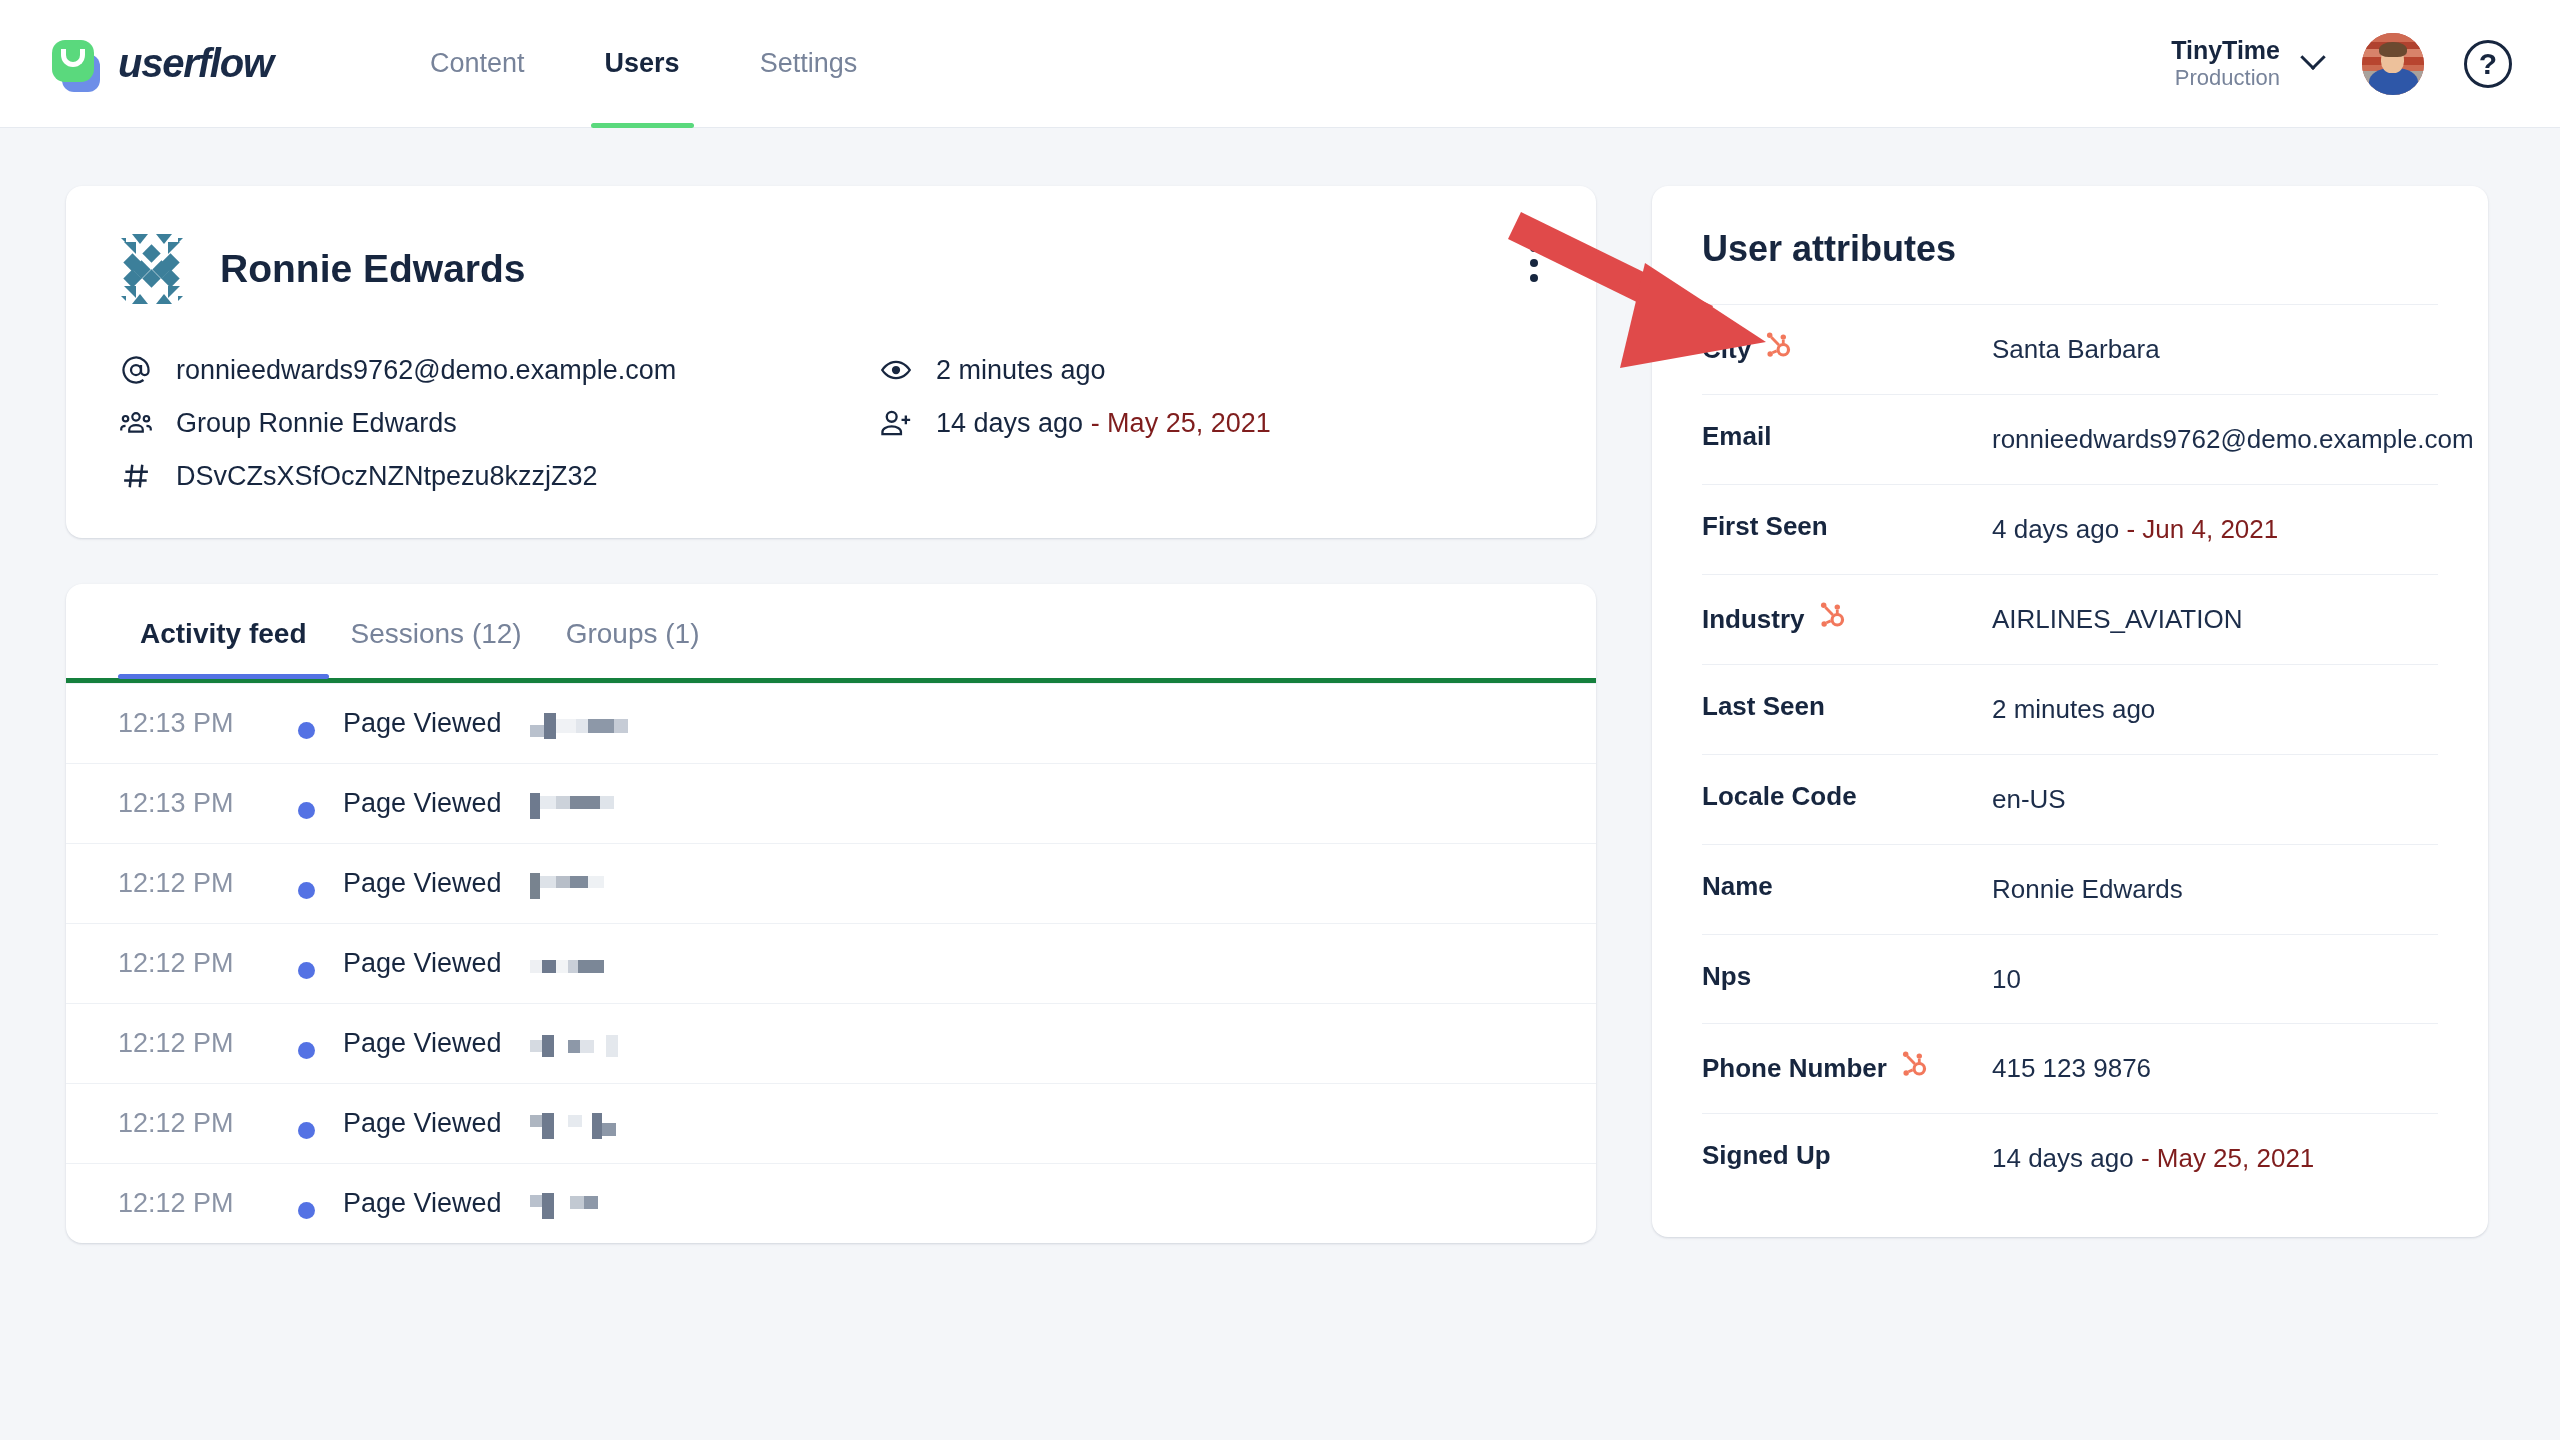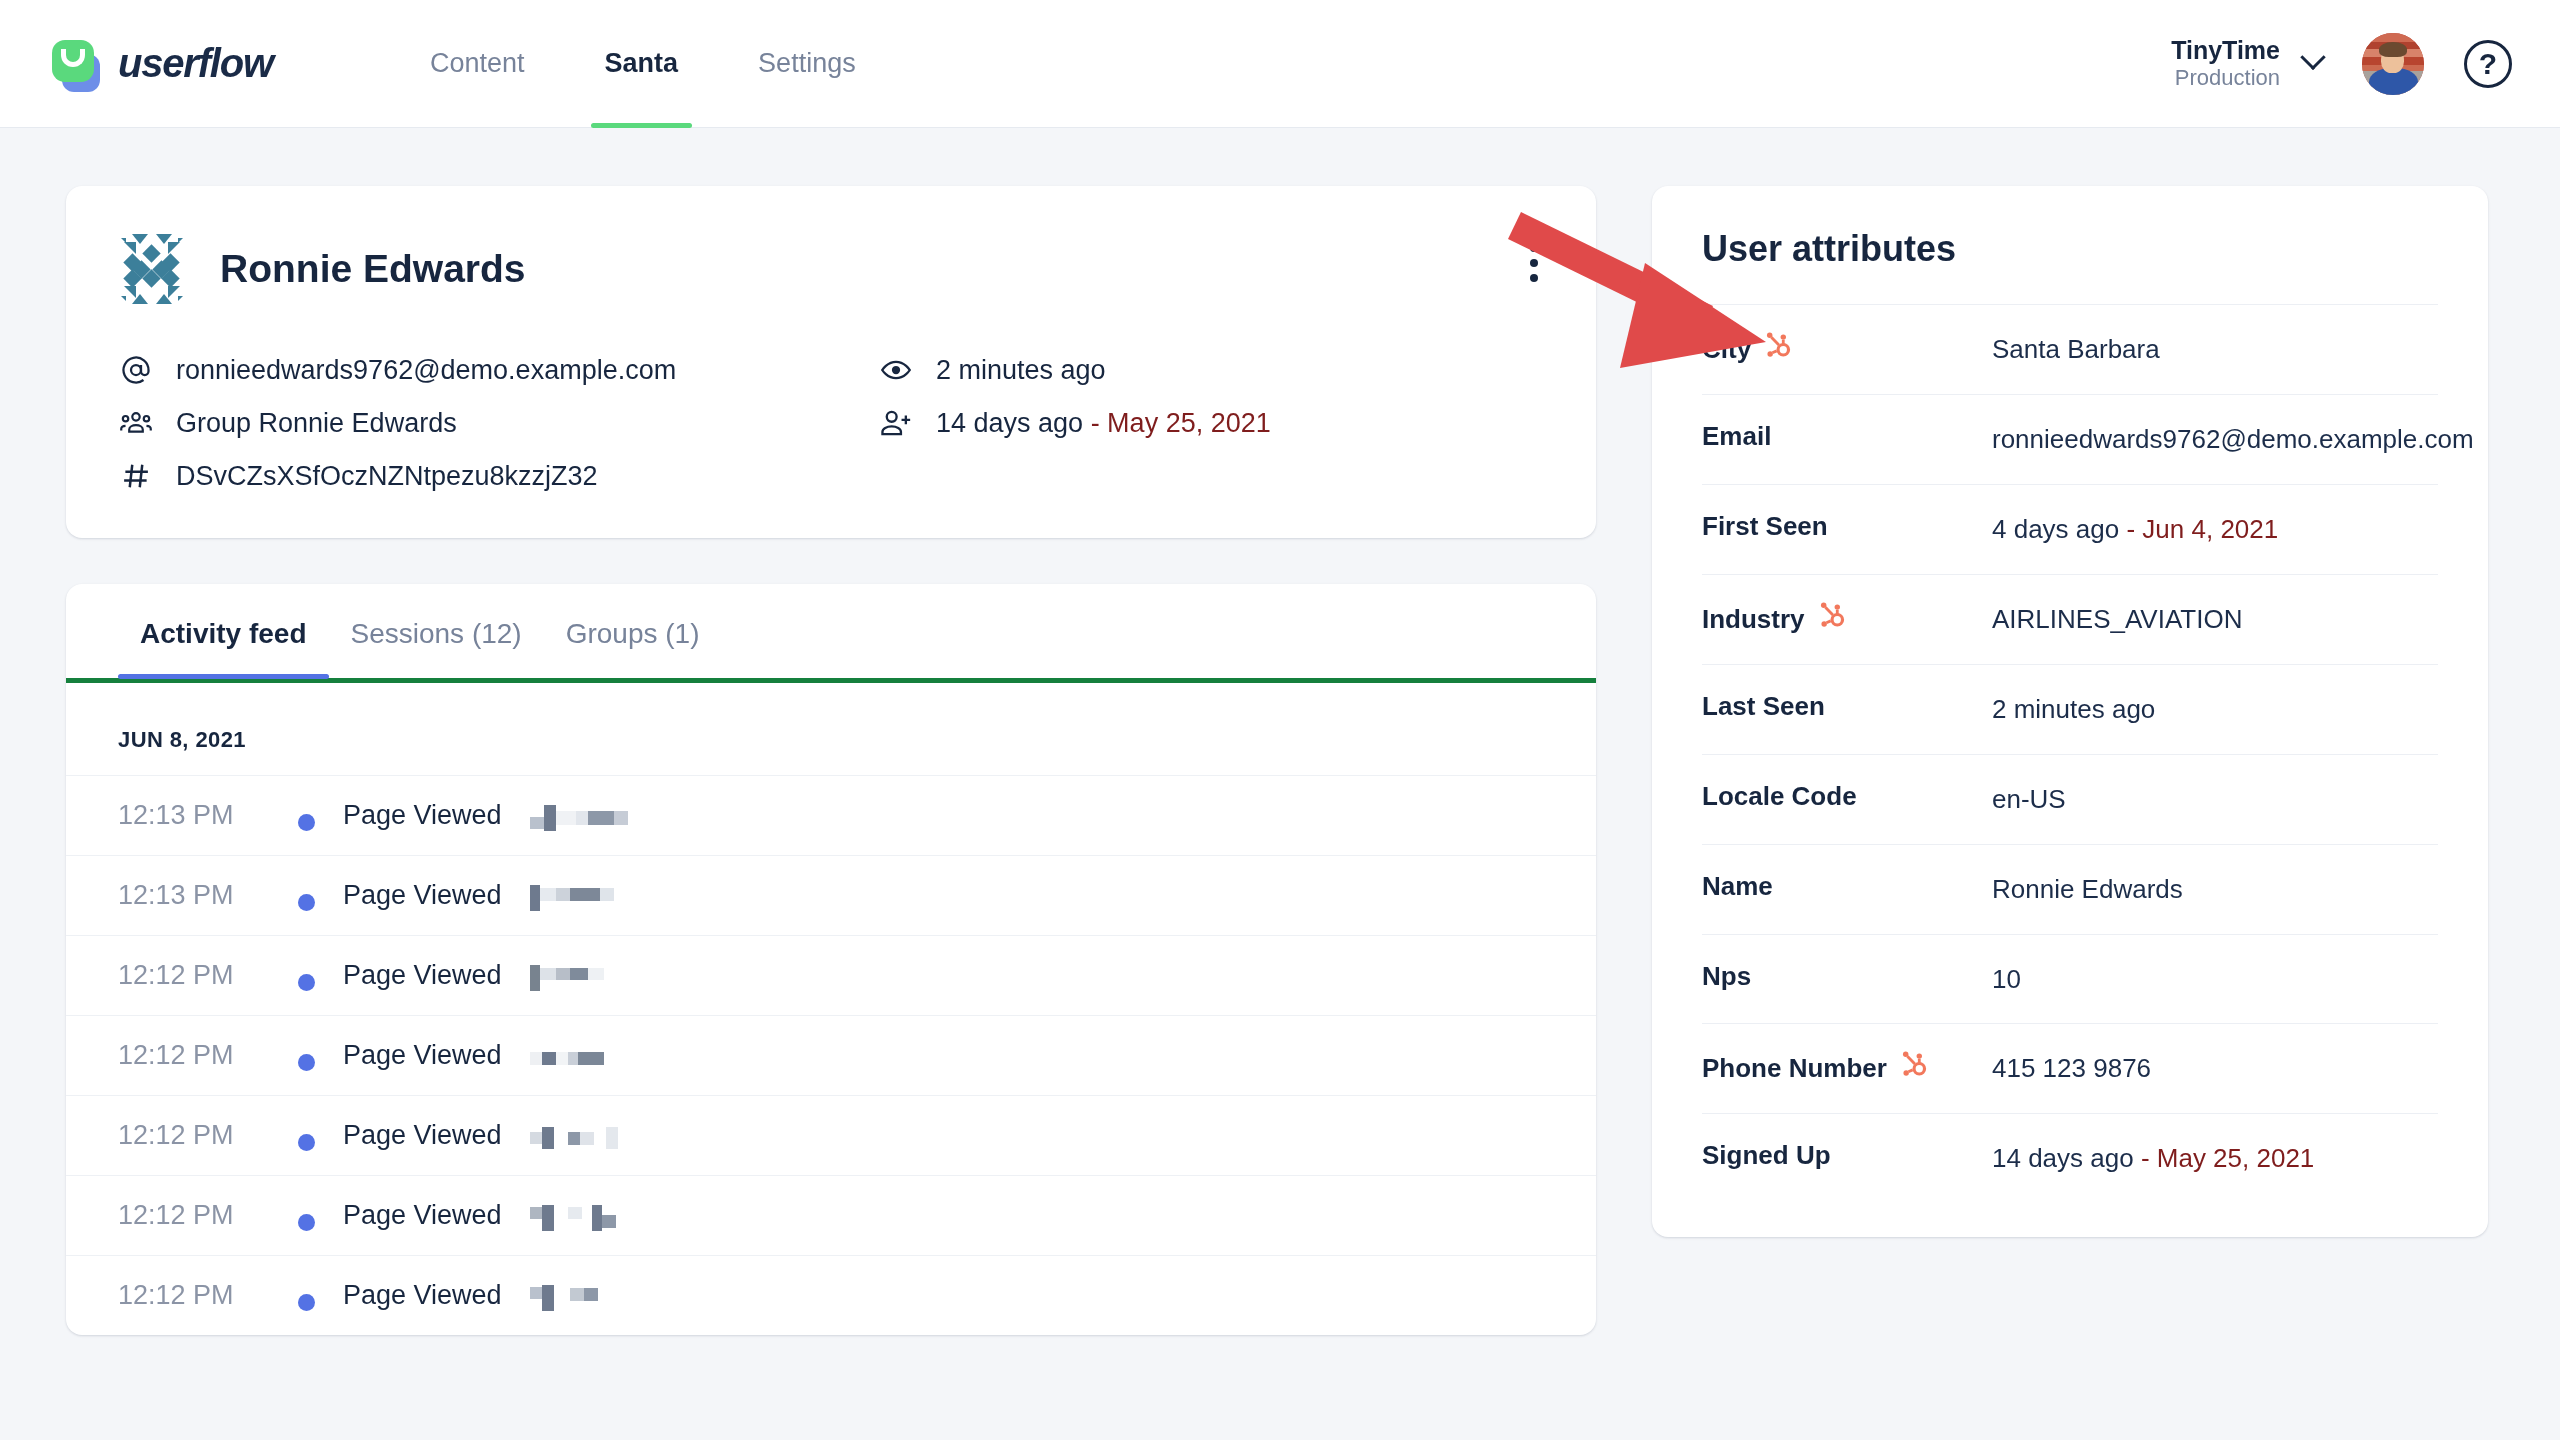--- a/index.html
+++ b/index.html
@@ -206,21 +206,21 @@
       <div class="logo-mark">
         <div class="logo-blue"></div>
         <div class="logo-green"></div>
         <div class="logo-u"></div>
       </div>
       <div class="logo-word">userflow</div>
     </div>
 
     <div class="nav">
       <div class="nav-item">Content</div>
-      <div class="nav-item active">Santa</div>
+      <div class="nav-item active">Users</div>
       <div class="nav-item">Settings</div>
     </div>
 
     <div class="header-right">
       <div class="org">
         <div class="org-text">
           <div class="org-name">TinyTime</div>
           <div class="org-env">Production</div>
         </div>
         <div class="chev"></div>
@@ -337,21 +337,20 @@
         </div>
       </div>
 
       <div class="card feed">
         <div class="tabs">
           <div class="tab active">Activity feed</div>
           <div class="tab">Sessions (12)</div>
           <div class="tab">Groups (1)</div>
         </div>
 
-        <div class="day-label">JUN 8, 2021</div>
 
         <div class="feed-row">
           <span class="feed-time">12:13 PM</span>
           <span class="feed-dot"></span>
           <span class="feed-event">Page Viewed</span>
           <span class="redact">
             <i style="width:14px;height:12px;background:#b9c1cd;margin-top:10px"></i>
               <i style="width:12px;height:26px;background:#6e7a8e"></i>
             <i style="width:20px;height:14px;background:#f0f2f5"></i>
               <i style="width:12px;height:14px;background:#e2e6ec"></i>

